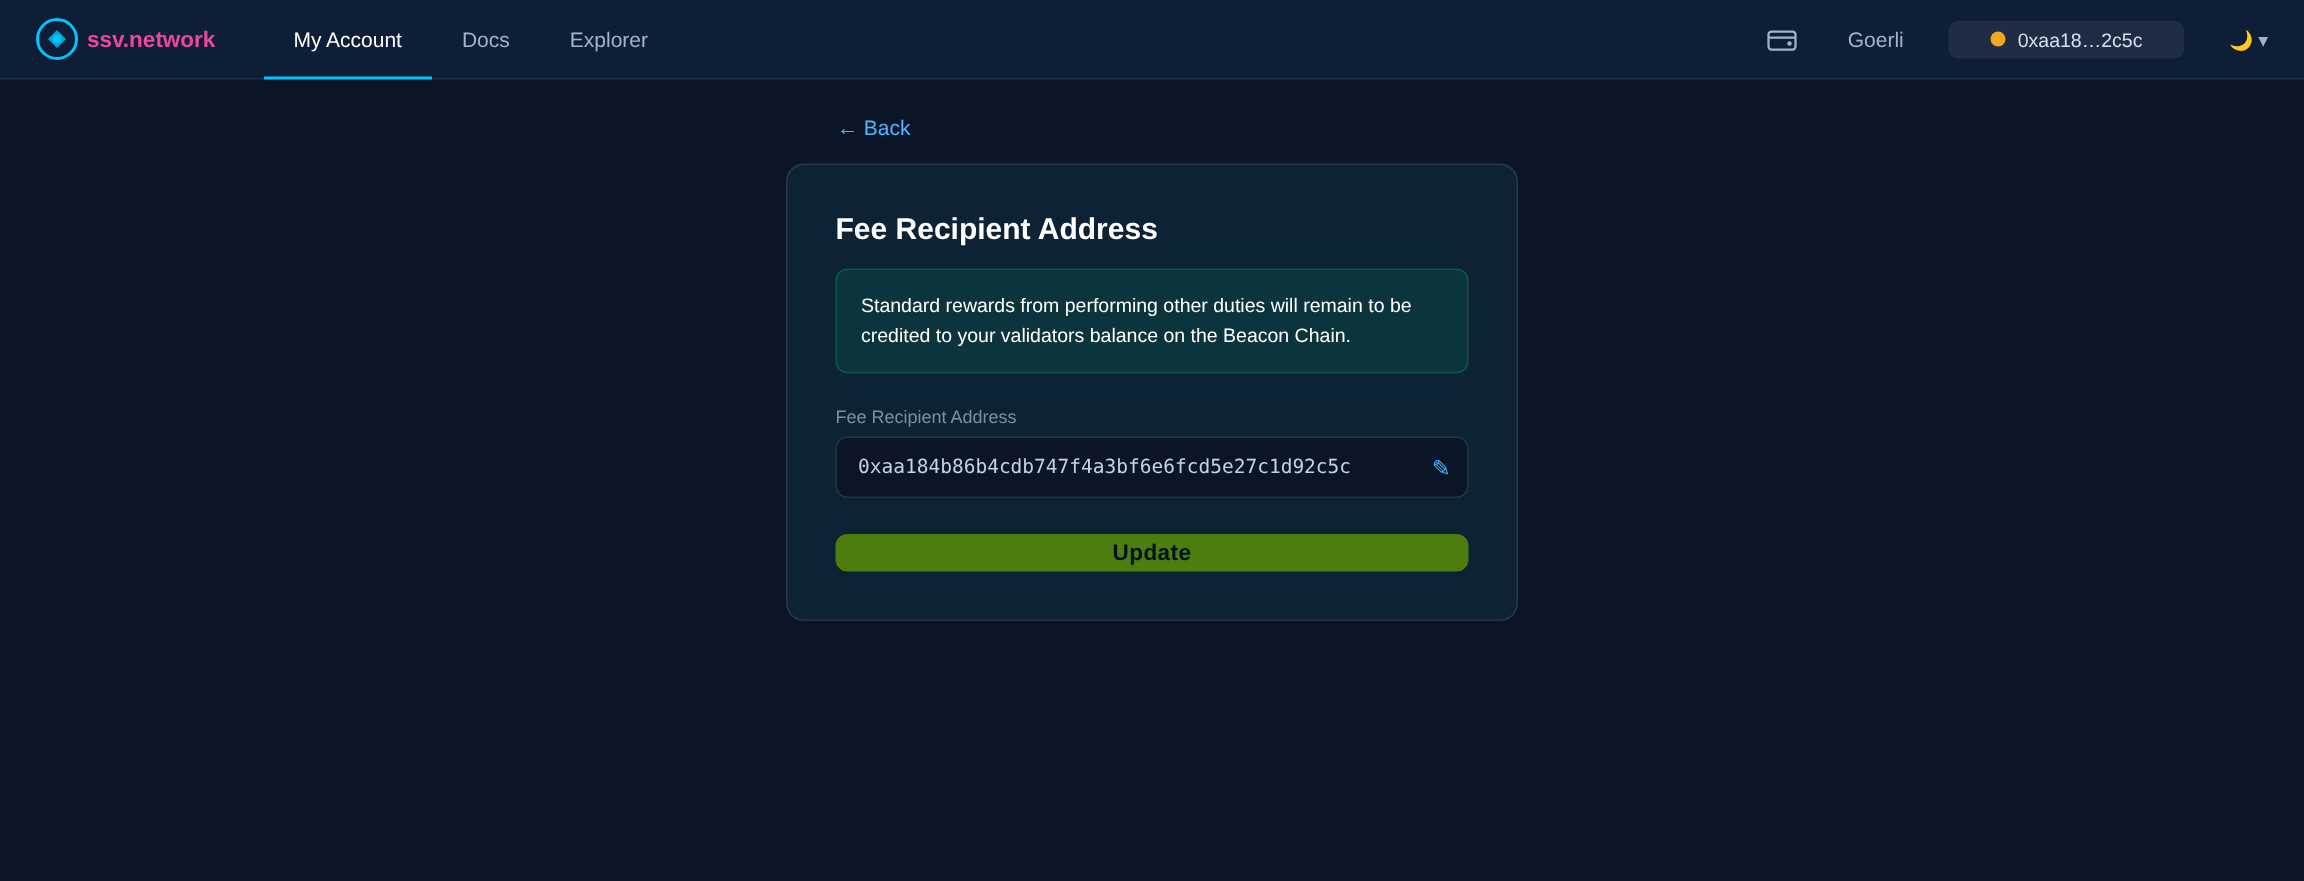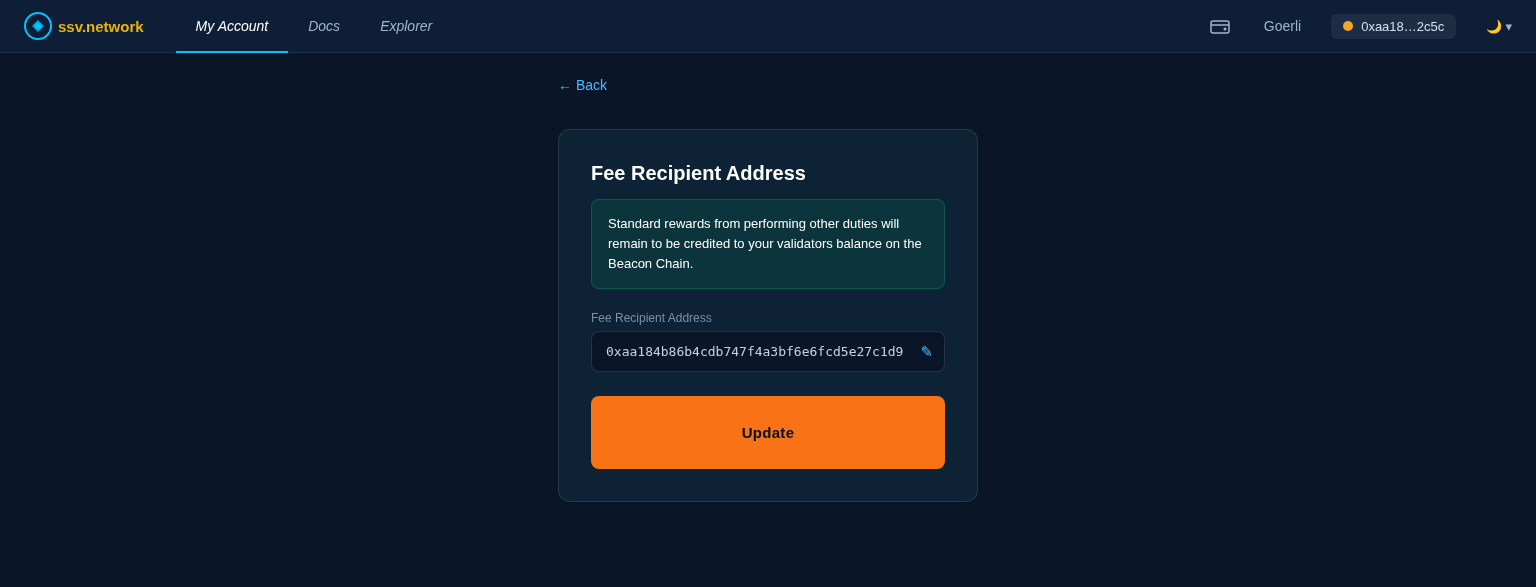--- a/index.html
+++ b/index.html
@@ -31,29 +31,28 @@
     }
 
     .nav-logo-icon {
       width: 28px;
       height: 28px;
     }
 
     .nav-logo-text {
       font-size: 15px;
       font-weight: 700;
-      color: #eab308;
+      color: #ec4899;
     }
 
     .nav-links {
       display: flex;
       align-items: flex-start;
       gap: 0;
       flex: 1;
-      font-style: italic;
     }
 
     .nav-link {
       font-size: 14px;
       color: #a0b4cc;
       padding: 0 20px;
       height: 53px;
       display: flex;
       align-items: center;
       cursor: pointer;
@@ -97,21 +96,21 @@
       color: #a0b4cc;
       cursor: pointer;
     }
 
     .nav-address-badge {
       display: flex;
       align-items: center;
       gap: 8px;
       background: rgba(255,255,255,0.07);
       border-radius: 6px;
-      padding: 5px 12px;
+      padding: 5px 28px;
       cursor: pointer;
     }
 
     .nav-address-dot {
       width: 10px;
       height: 10px;
       border-radius: 50%;
       background: #f5a623;
     }
 
@@ -147,23 +146,22 @@
       text-decoration: none;
       width: 420px;
       margin-bottom: 16px;
     }
 
     
     .card {
       background: #0e2236;
       border: 1px solid rgba(255,255,255,0.10);
       border-radius: 12px;
-      width: 420px;
+      width: 488px;
       padding: 32px;
-      margin-top: 20px;
     }
 
     .card-title {
       font-size: 20px;
       font-weight: 700;
       color: #fff;
       margin-bottom: 14px;
     }
 
     .card-desc {
@@ -224,22 +222,22 @@
       top: 50%;
       transform: translateY(-50%);
       color: #4db8ff;
       cursor: pointer;
       font-size: 15px;
     }
 
     
     .update-btn {
       width: 100%;
-      padding: 28px;
-      background: #f97316;
+      padding: 4px;
+      background: #4d7c0f;
       border: none;
       border-radius: 8px;
       font-size: 15px;
       font-weight: 600;
       color: #03111f;
       cursor: pointer;
       letter-spacing: 0.3px;
     }
   </style>
 </head>

